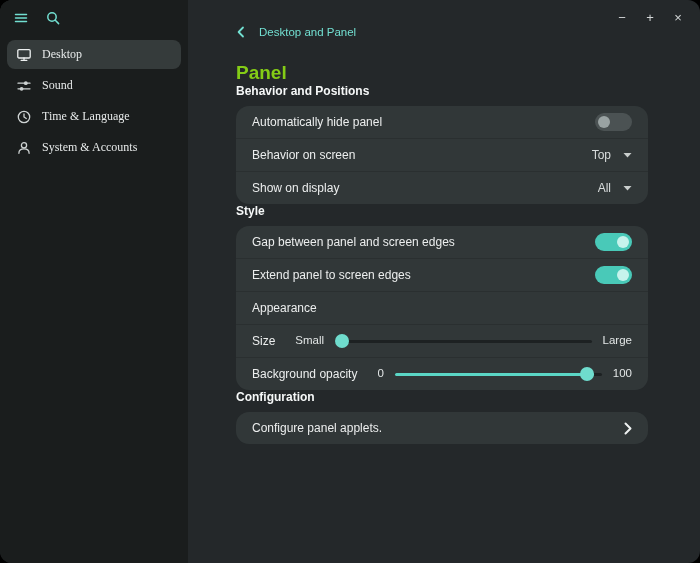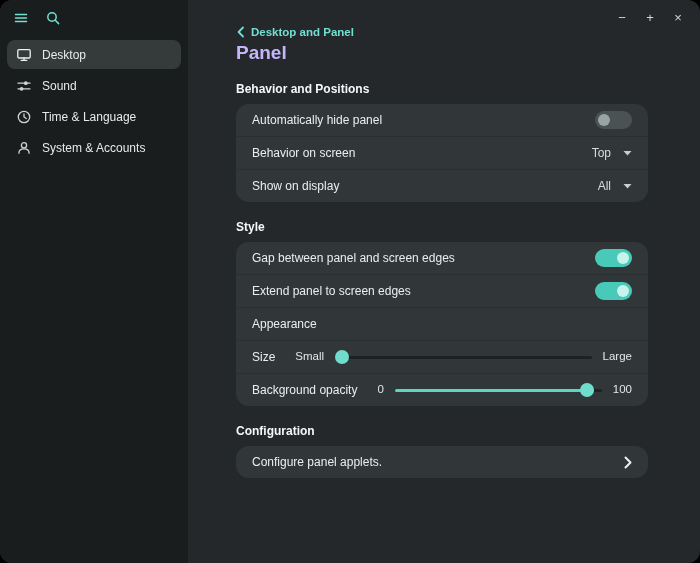--- a/index.html
+++ b/index.html
@@ -10,21 +10,21 @@
     -webkit-font-smoothing:antialiased;
   }
   .window {
     position:relative; width:700px; height:563px;
     background:#24282a; border-radius:12px; overflow:hidden;
     display:flex;
   }
   
   .sidebar {
     width:188px; min-width:188px; background:#1a1d1d;
-    padding-top:4px; display:flex; flex-direction:column;
+    padding-top:4px; display:flex; flex-direction:column;font-family:Liberation Serif, serif;
   }
   .topbar-icons { display:flex; gap:6px; padding:3px 6px 6px 8px; height:30px; align-items:center; }
   .icon-btn {
     width:26px; height:24px; display:flex; align-items:center; justify-content:center;
     border-radius:6px; cursor:pointer; color:#72dfd1;
   }
   .nav { padding:6px 7px; display:flex; flex-direction:column; gap:2px; }
   .nav-item {
     display:flex; align-items:center; gap:10px; height:29px;
     border-radius:8px; padding:0 9px; color:#e7eaea; font-size:12px; cursor:pointer;
@@ -33,25 +33,25 @@
   .nav-icon { width:16px; height:16px; color:#ced3d3; display:flex; align-items:center; justify-content:center; }
   .nav-item.selected .nav-icon { color:#eef1f1; }
   
   .main { flex:1; position:relative; padding:24px 52px 0 48px; }
   .win-controls { position:absolute; top:7px; right:12px; display:flex; gap:8px; }
   .win-btn {
     width:20px; height:20px; color:#d3d7d7; font-size:13px; line-height:1;
     display:flex; align-items:center; justify-content:center; cursor:pointer; border-radius:5px;
   }
   .back {
-    display:inline-flex; align-items:flex-start; gap:6px;
-    color:#72dfd1; font-size:11.5px; font-weight:700; cursor:pointer;
-  }
-  .title { margin-top:0; font-size:19px; font-weight:600; color:#c4b5fd; line-height:22px; }
-  .section-heading { margin-top:18px; font-size:12px; font-weight:700; color:#f6f8f8; line-height:14px; }
+    display:inline-flex; align-items:flex-start; gap:14px;
+    color:#72dfd1; font-size:11.5px; font-weight:400; cursor:pointer;
+  }
+  .title { margin-top:20px; font-size:19px; font-weight:600; color:#84cc16; line-height:22px; }
+  .section-heading { font-size:12px; font-weight:700; color:#f6f8f8; line-height:14px; }
   .card { margin-top:8px; background:#313738; border-radius:13px; overflow:hidden; }
   .row {
     display:flex; align-items:center; justify-content:space-between;
     height:32px; padding:0 16px;
   }
   .row-label { font-size:12px; color:#eceeee; white-space:nowrap; }
   .divider { height:1px; background:#2a2f30; }
   
   .dropdown { display:flex; align-items:center; gap:12px; cursor:pointer; padding:2px 0; }
   .dropdown .value { font-size:12px; color:#d8dcdc; }

